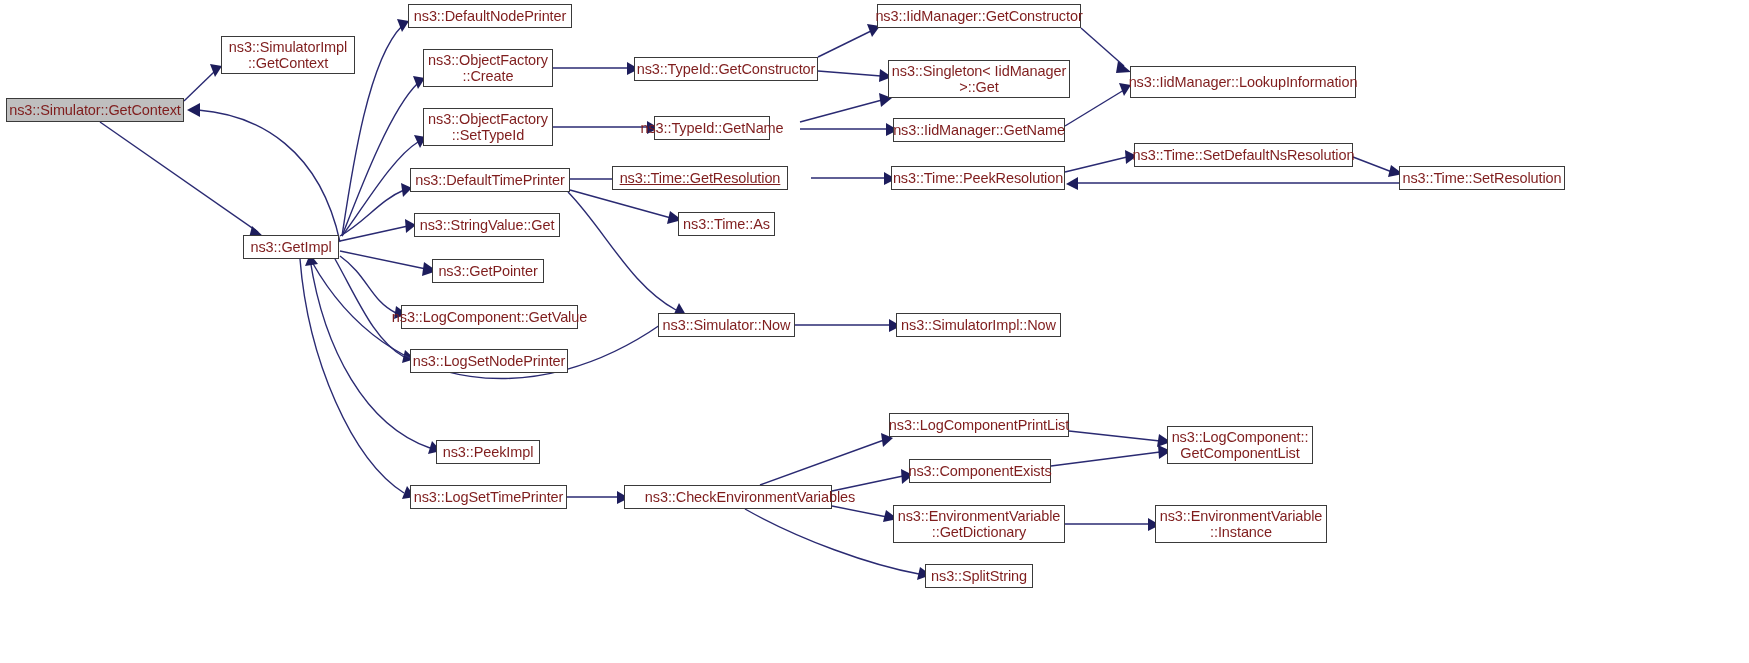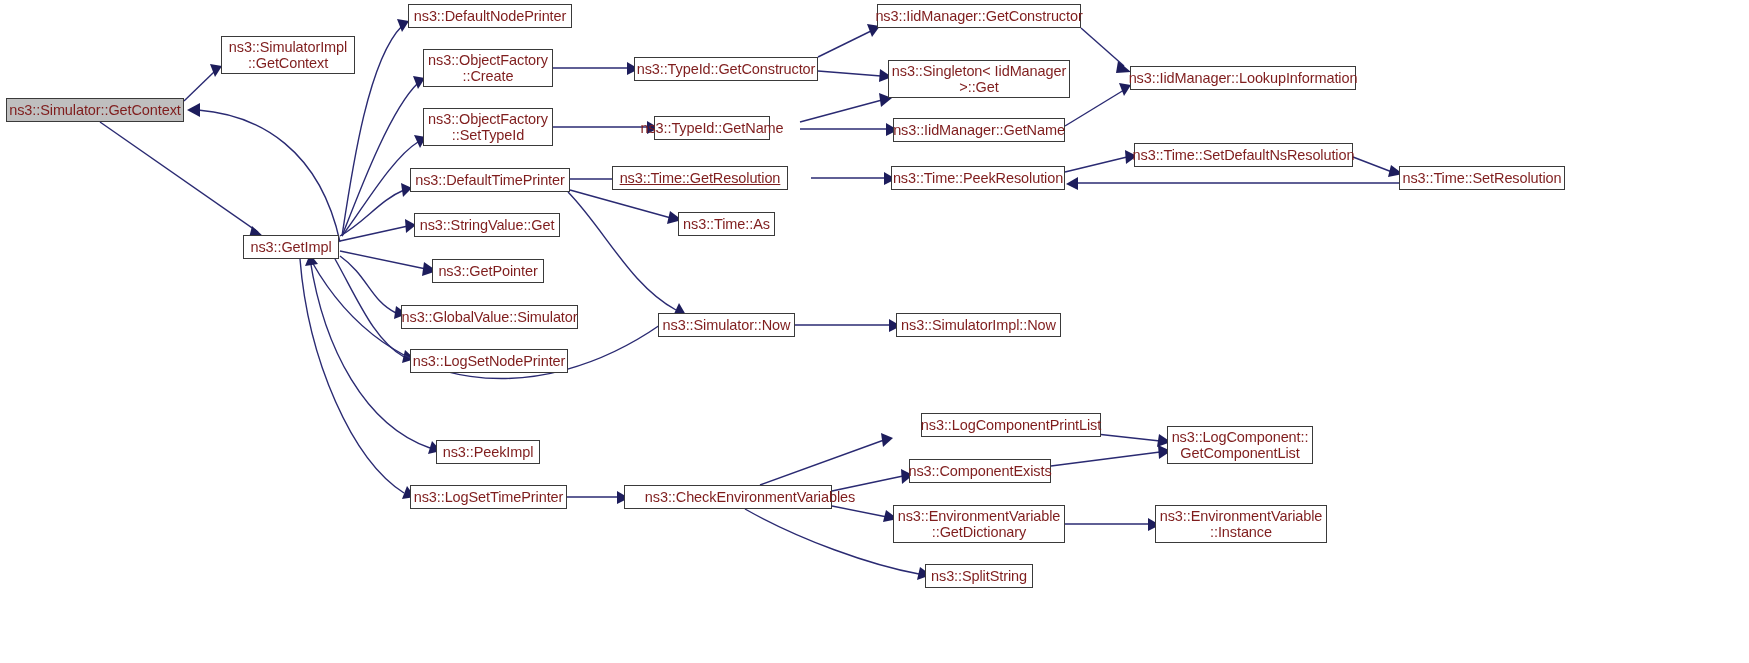--- a/index.html
+++ b/index.html
@@ -186,42 +186,42 @@
 ::GetContext</div>
       <div class="node thick" style="left: 408px; top: 4px; width: 164px; height: 24px;">ns3::DefaultNodePrinter</div>
       <div class="node thick" style="left: 423px; top: 49px; width: 130px; height: 38px;">ns3::ObjectFactory
 ::Create</div>
       <div class="node thick" style="left: 423px; top: 108px; width: 130px; height: 38px;">ns3::ObjectFactory
 ::SetTypeId</div>
       <div class="node thick" style="left: 410px; top: 168px; width: 160px; height: 24px;">ns3::DefaultTimePrinter</div>
       <div class="node thick" style="left: 414px; top: 213px; width: 146px; height: 24px;">ns3::StringValue::Get</div>
       <div class="node thick" style="left: 243px; top: 235px; width: 96px; height: 24px;">ns3::GetImpl</div>
       <div class="node thick" style="left: 432px; top: 259px; width: 112px; height: 24px;">ns3::GetPointer</div>
-      <div class="node thick" style="left: 401px; top: 305px; width: 177px; height: 24px;">ns3::GlobalValue::Simulator</div>
+      <div class="node thick" style="left: 401px; top: 305px; width: 177px; height: 24px;">ns3::LogComponent::GetValue</div>
       <div class="node thick" style="left: 410px; top: 349px; width: 158px; height: 24px;">ns3::LogSetNodePrinter</div>
       <div class="node thick" style="left: 436px; top: 440px; width: 104px; height: 24px;">ns3::PeekImpl</div>
       <div class="node thick" style="left: 410px; top: 485px; width: 157px; height: 24px;">ns3::LogSetTimePrinter</div>
       <div class="node thick" style="left: 634px; top: 57px; width: 184px; height: 24px;">ns3::TypeId::GetConstructor</div>
       <div class="node thick" style="left: 654px; top: 116px; width: 116px; height: 24px;">ns3::TypeId::GetName</div>
       <div class="node thick" style="left: 612px; top: 166px; width: 176px; height: 24px; text-decoration: underline;">ns3::Time::GetResolution</div>
       <div class="node thick" style="left: 678px; top: 212px; width: 97px; height: 24px;">ns3::Time::As</div>
       <div class="node thick" style="left: 658px; top: 313px; width: 137px; height: 24px;">ns3::Simulator::Now</div>
       <div class="node thick" style="left: 624px; top: 485px; width: 208px; height: 24px; padding-left: 44px;">ns3::CheckEnvironmentVariables</div>
       <div class="node thick" style="left: 877px; top: 4px; width: 204px; height: 24px;">ns3::IidManager::GetConstructor</div>
       <div class="node thick" style="left: 888px; top: 60px; width: 182px; height: 38px;">ns3::Singleton&lt; IidManager
 &gt;::Get</div>
       <div class="node thick" style="left: 893px; top: 118px; width: 172px; height: 24px;">ns3::IidManager::GetName</div>
       <div class="node thick" style="left: 891px; top: 166px; width: 174px; height: 24px;">ns3::Time::PeekResolution</div>
       <div class="node thick" style="left: 896px; top: 313px; width: 165px; height: 24px;">ns3::SimulatorImpl::Now</div>
-      <div class="node thick" style="left: 889px; top: 413px; width: 180px; height: 24px; margin-left: 32px;">ns3::LogComponentPrintList</div>
+      <div class="node thick" style="left: 889px; top: 413px; width: 180px; height: 24px;">ns3::LogComponentPrintList</div>
       <div class="node thick" style="left: 909px; top: 459px; width: 142px; height: 24px;">ns3::ComponentExists</div>
       <div class="node thick" style="left: 893px; top: 505px; width: 172px; height: 38px;">ns3::EnvironmentVariable
 ::GetDictionary</div>
       <div class="node thick" style="left: 925px; top: 564px; width: 108px; height: 24px;">ns3::SplitString</div>
-      <div class="node thick" style="left: 1130px; top: 66px; width: 226px; height: 24px;">ns3::IidManager::LookupInformation</div>
+      <div class="node thick" style="left: 1130px; top: 66px; width: 226px; height: 32px;">ns3::IidManager::LookupInformation</div>
       <div class="node thick" style="left: 1134px; top: 143px; width: 219px; height: 24px;">ns3::Time::SetDefaultNsResolution</div>
       <div class="node thick" style="left: 1399px; top: 166px; width: 166px; height: 24px;">ns3::Time::SetResolution</div>
       <div class="node thick" style="left: 1167px; top: 426px; width: 146px; height: 38px;">ns3::LogComponent::
 GetComponentList</div>
       <div class="node thick" style="left: 1155px; top: 505px; width: 172px; height: 38px;">ns3::EnvironmentVariable
 ::Instance</div>
     </div>
 </div>
 
 </body></html>

